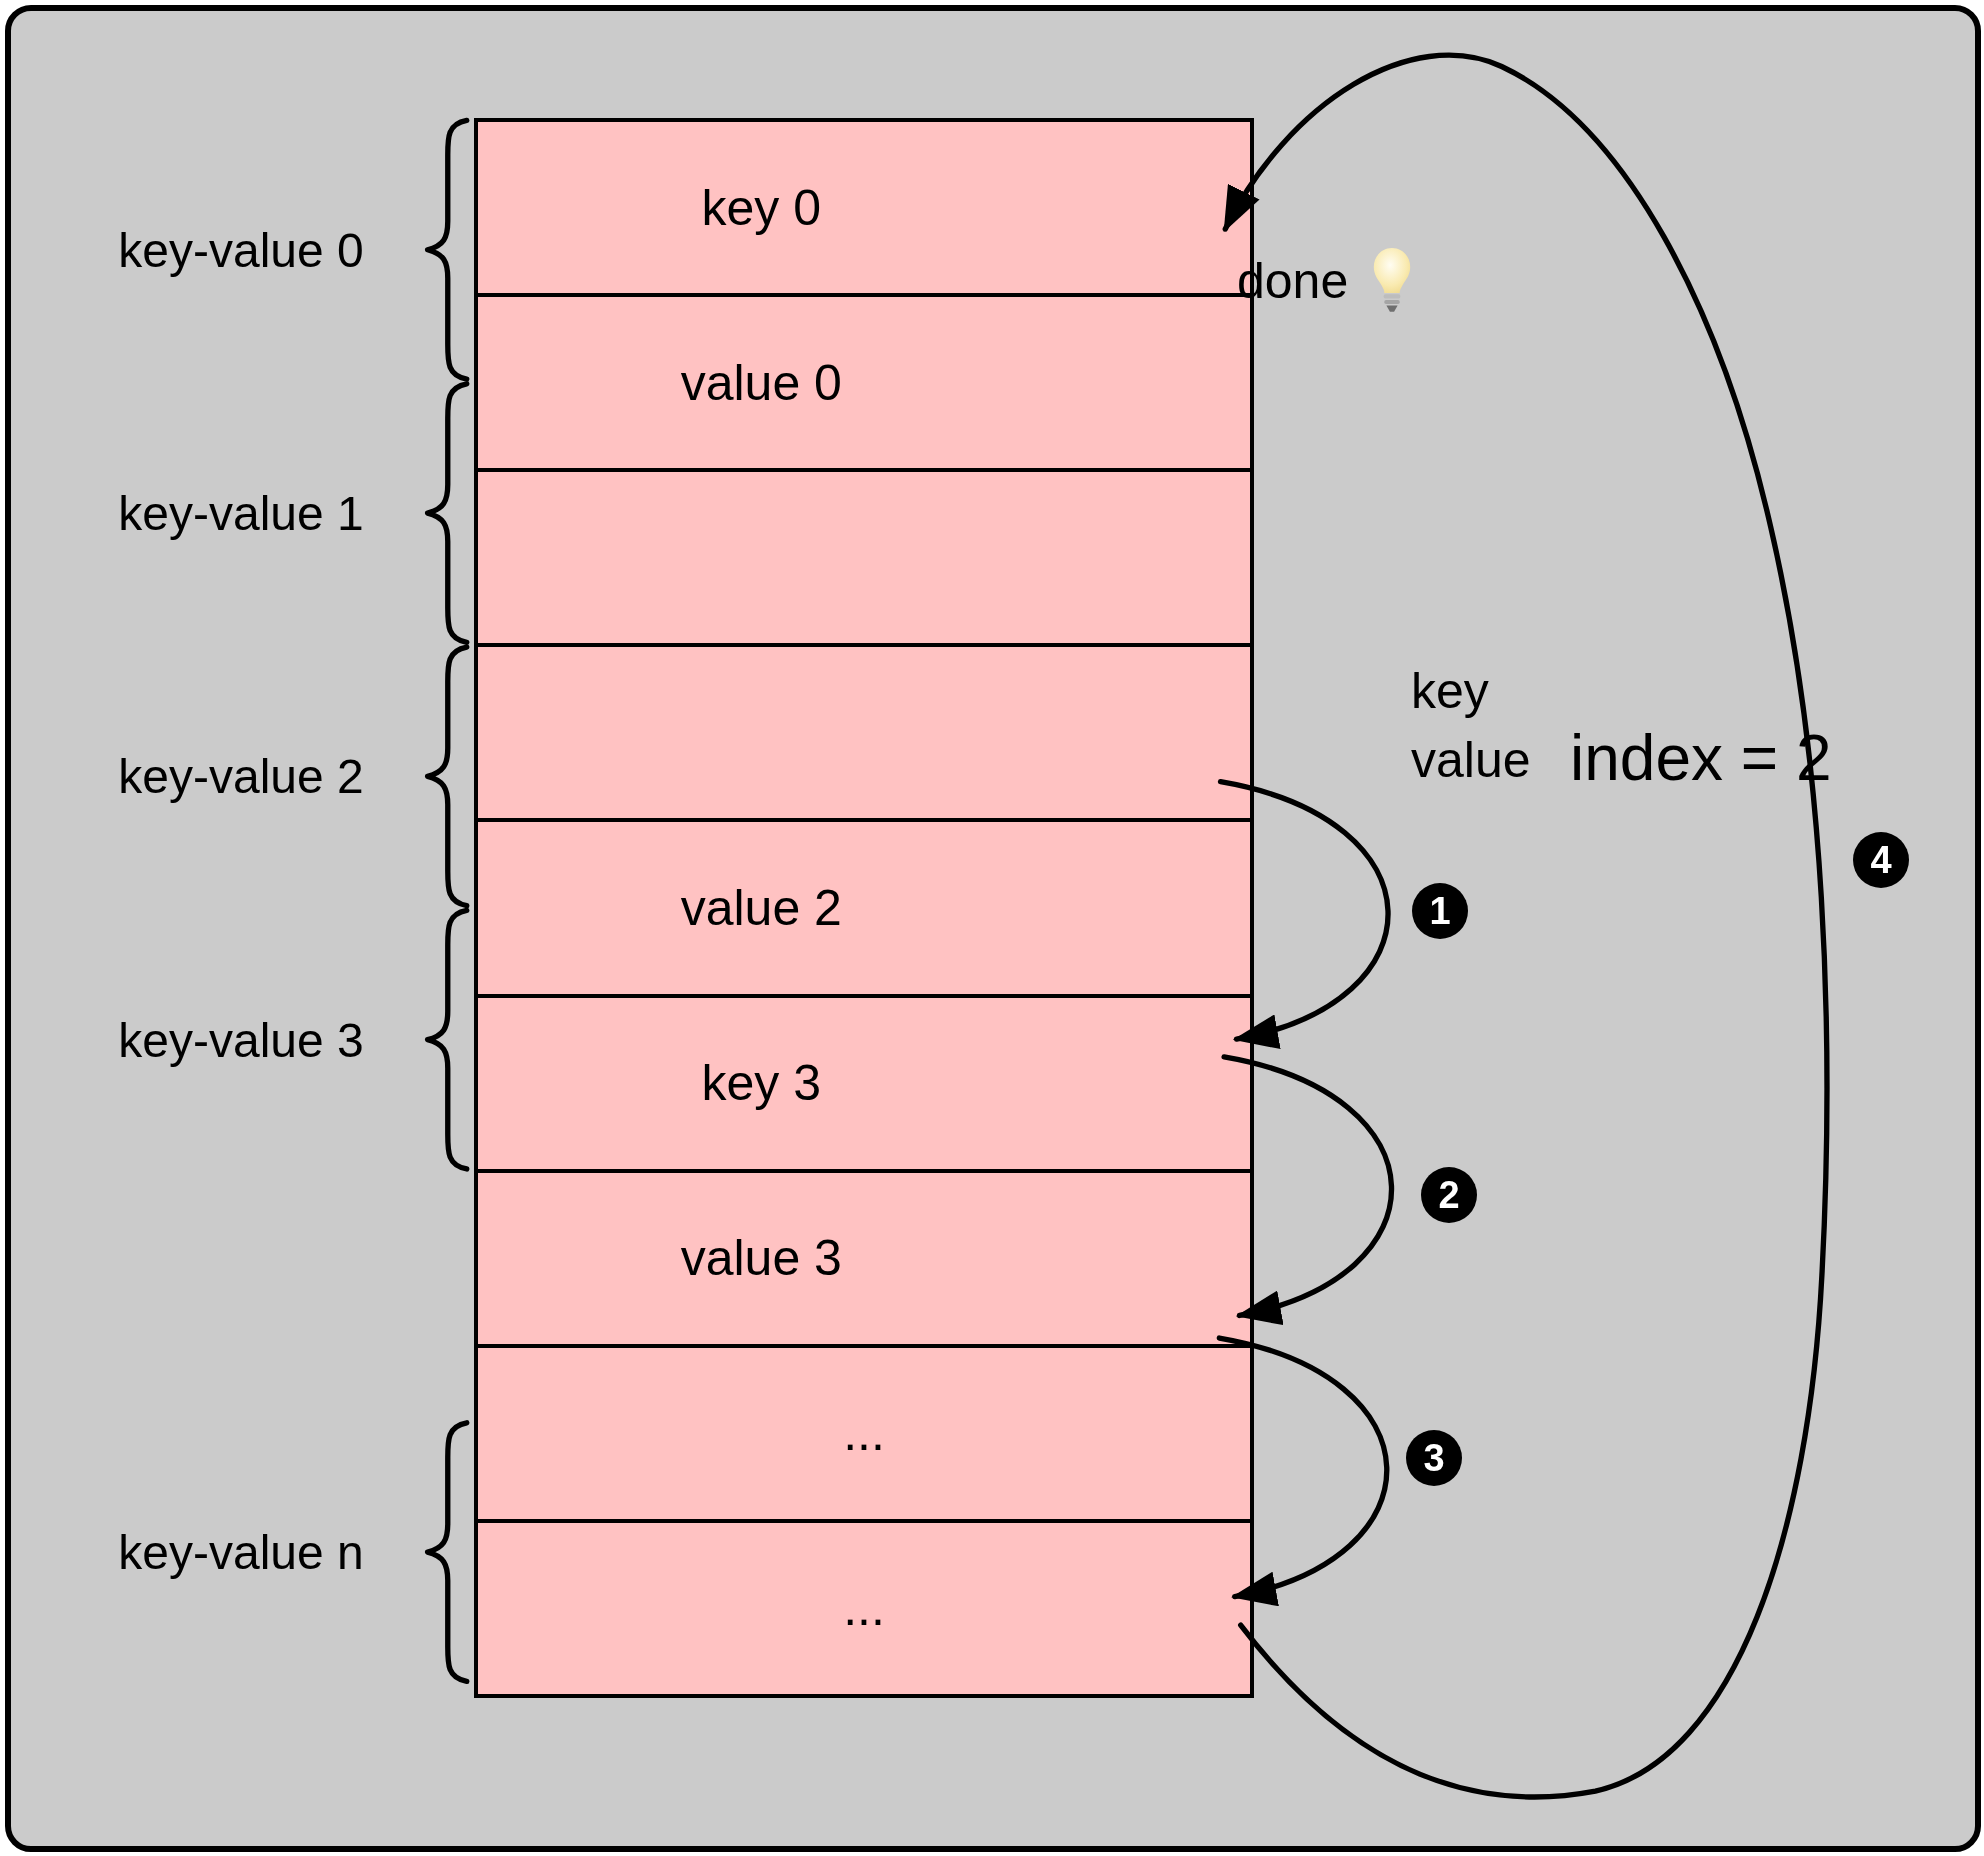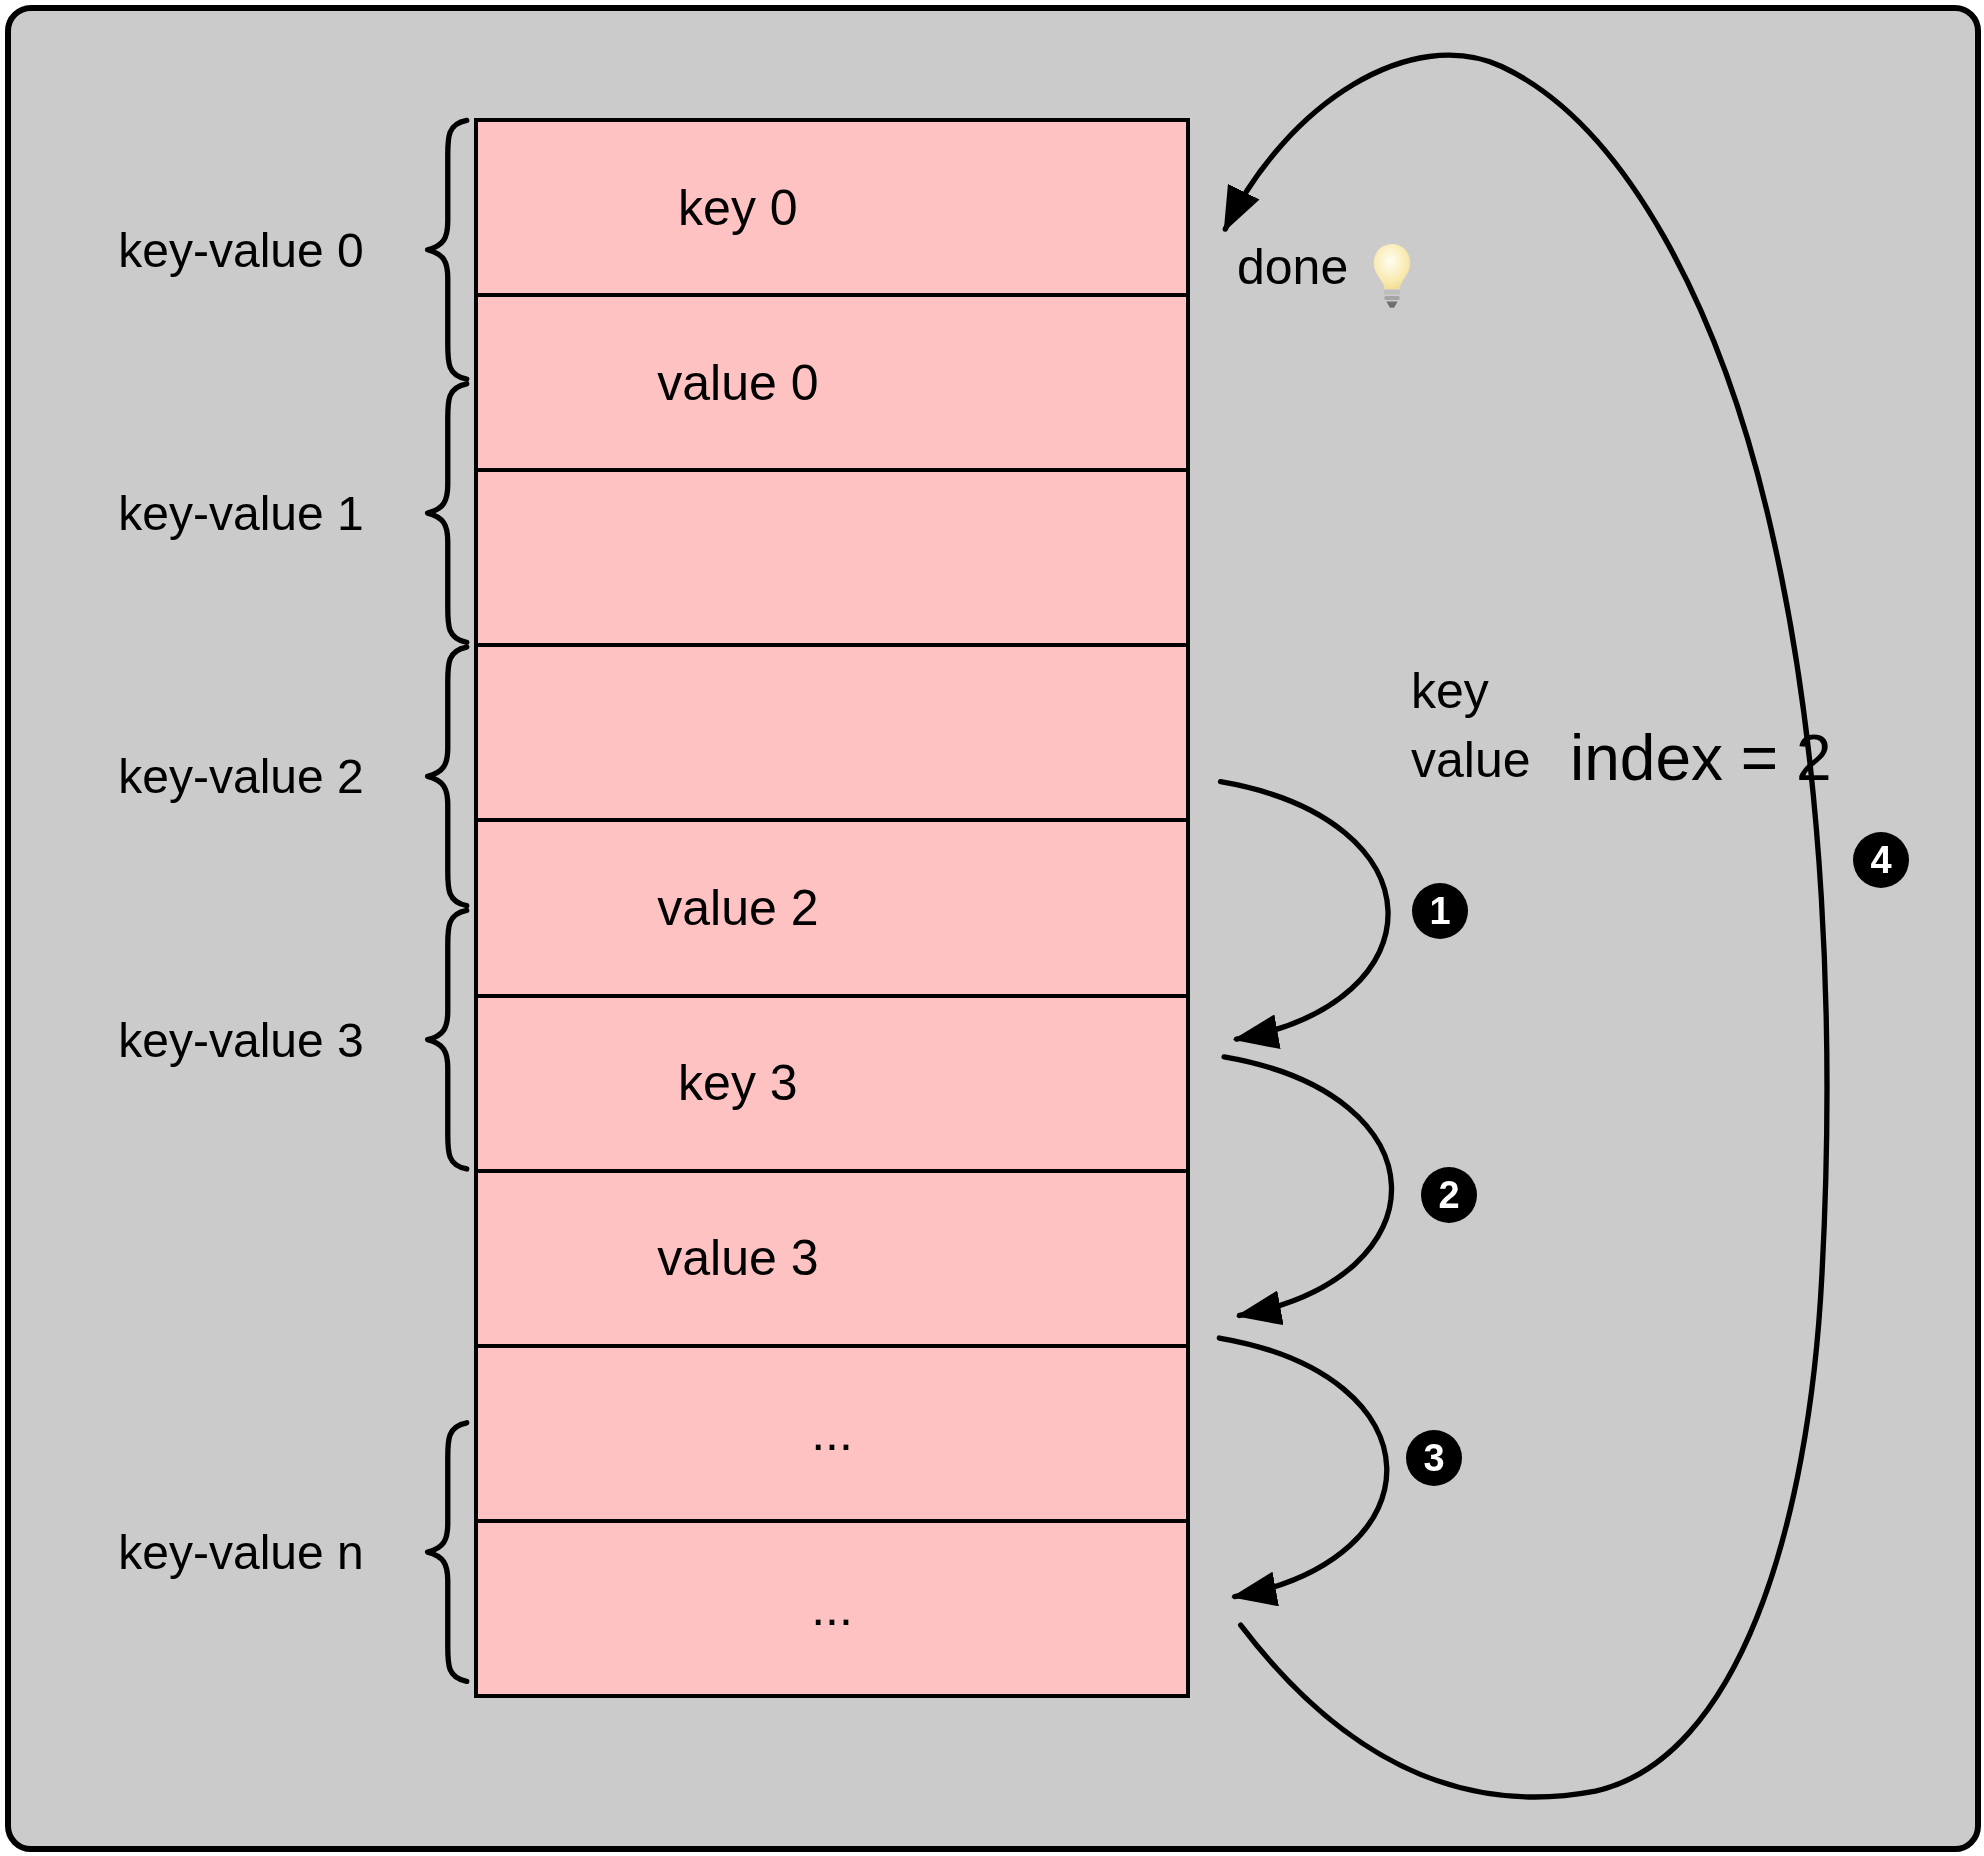--- a/index.html
+++ b/index.html
@@ -5,37 +5,37 @@
   html,body{margin:0;padding:0;background:#ffffff;}
   body{
     width:1985px;height:1857px;position:relative;overflow:hidden;
     font-family:"Liberation Sans", sans-serif;color:#000;
   }
   .panel{
     position:absolute;left:4.7px;top:4.7px;width:1964px;height:1835px;
     background:#cbcbcb;border:6px solid #000;border-radius:26px;
   }
   .kvtable{
-    position:absolute;left:474px;top:118px;width:716px;height:1580px;
+    position:absolute;left:474px;top:118px;width:780px;height:1580px;
     background:#ffc2c2;border:4.7px solid #000;box-sizing:border-box;
     display:flex;flex-direction:column;
   }
   .row{flex:1;position:relative;border-bottom:4.7px solid #000;}
   .row:last-child{border-bottom:none;}
   .row .cell-text{
     position:absolute;left:36.7%;top:50%;transform:translate(-50%,-50%);
     font-size:50px;white-space:nowrap;
   }
   .row.dots .cell-text{left:50%;}
   .group-label{
     position:absolute;transform:translate(-50%,-50%);
     font-size:48px;white-space:nowrap;
   }
   .overlay{position:absolute;left:0;top:0;pointer-events:none;}
-  .donewrap{position:absolute;left:1237px;top:242px;height:77px;display:flex;align-items:flex-start;gap:22.5px;}
+  .donewrap{position:absolute;left:1237px;top:242px;height:77px;display:flex;align-items:center;gap:22.5px;}
   .donewrap .txt{font-size:50px;line-height:1;}
   .probe{position:absolute;left:1411px;top:657px;font-size:50px;line-height:69px;}
   .idx{position:absolute;left:1570px;top:726px;font-size:64px;line-height:1;}
   .stepdot{
     position:absolute;width:56px;height:56px;border-radius:50%;
     background:#000;color:#fff;display:flex;align-items:center;justify-content:center;
     font-size:38px;font-weight:bold;
   }
 </style>
 </head>

